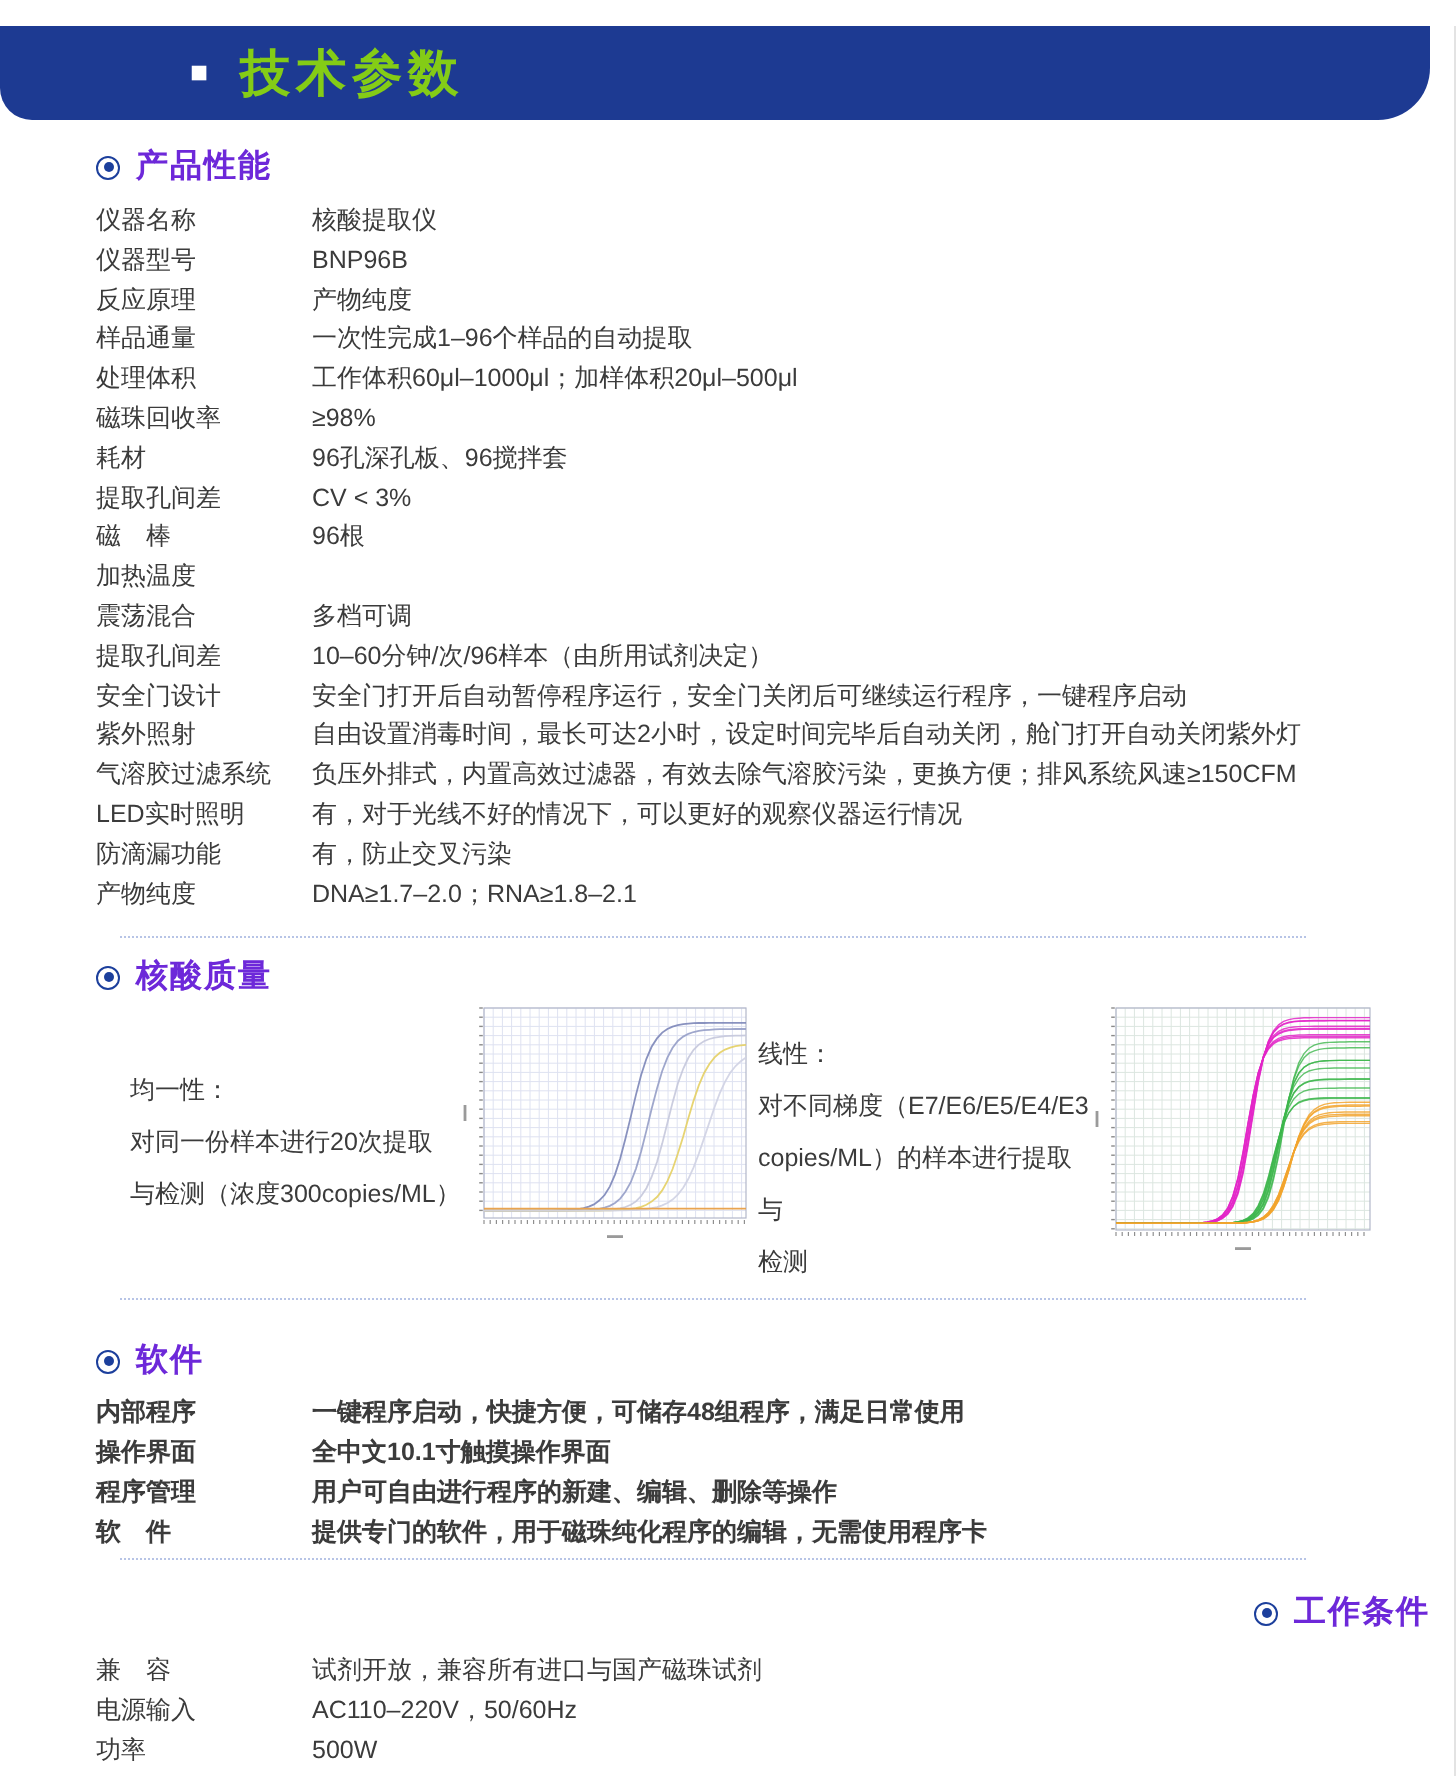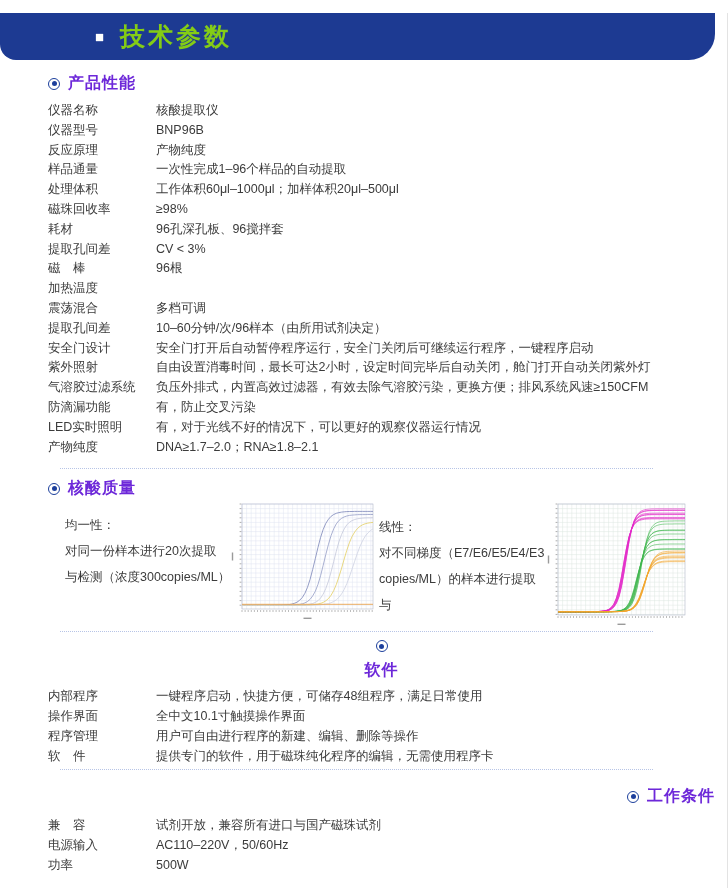--- a/index.html
+++ b/index.html
@@ -18,39 +18,39 @@
   
   .content { padding:0 12px 0 48px; }
   .sec-head { display:flex; align-items:center; gap:8px; }
   .bullet { width:12px; height:12px; border:1.5px solid #1c3f9c; border-radius:50%;
             display:inline-flex; align-items:center; justify-content:center; flex:0 0 auto; }
   .bullet i { width:5px; height:5px; background:#1c3f9c; border-radius:50%; display:block; }
   .sec-title { color:#6d28d9; font-size:16px; font-weight:bold; letter-spacing:1px;font-family:Liberation Mono, monospace; }
 
   .spec-table { }
   .spec-row { display:flex; line-height:19.8px; font-size:12.5px; }
-  .spec-row.tall { line-height:20px; }
+  .spec-row.tall { line-height:20px;font-weight:bold; }
   .spec-row.cond { line-height:20px;align-items:center; }
   .spec-label { width:108px; flex:0 0 auto; }
   .spec-value { flex:1; white-space:nowrap; }
 
   .divider { margin-left:12px; width:593px; border-top:1.5px dotted #b7c4e6; }
 
   
   .sec-product .sec-head { margin-top:13px; }
   .sec-product .spec-table { margin-top:7px; }
   .div1 { margin-top:11px; }
   .sec-quality .sec-head { margin-top:9px; }
   .quality-row { display:flex; margin-top:1px; margin-left:17px; }
   .q-block { font-size:12.5px; line-height:26px; }
-  .q-uniform { width:166px; margin-top:12px; }
+  .q-uniform { width:166px; margin-top:32px; }
   .q-linear  { width:168px; margin-top:14px; margin-left:2px; }
   .chart-box { flex:0 0 auto; }
   .div2 { margin-top:5px; }
-  .sec-software .sec-head { margin-top:8px;flex-direction:column; }
+  .sec-software .sec-head { margin-top:20px; }
   .sec-software .spec-table { margin-top:5px; }
   .div3 { margin-top:3px; }
   .sec-cond .sec-head { margin-top:16px;justify-content:flex-end; }
   .sec-cond .spec-table { margin-top:8px; }
 </style>
 </head>
 <body>
 
 <div class="page">
 
@@ -138,27 +138,27 @@
             <div class="spec-label">紫外照射</div>
             <div class="spec-value">自由设置消毒时间，最长可达2小时，设定时间完毕后自动关闭，舱门打开自动关闭紫外灯</div>
           </div>
 
           <div class="spec-row">
             <div class="spec-label">气溶胶过滤系统</div>
             <div class="spec-value">负压外排式，内置高效过滤器，有效去除气溶胶污染，更换方便；排风系统风速≥150CFM</div>
           </div>
 
           <div class="spec-row">
+            <div class="spec-label">LED实时照明</div>
+            <div class="spec-value">有，对于光线不好的情况下，可以更好的观察仪器运行情况</div>
+          </div>
+
+          <div class="spec-row">
             <div class="spec-label">防滴漏功能</div>
             <div class="spec-value">有，防止交叉污染</div>
-          </div>
-
-          <div class="spec-row">
-            <div class="spec-label">LED实时照明</div>
-            <div class="spec-value">有，对于光线不好的情况下，可以更好的观察仪器运行情况</div>
           </div>
 
           <div class="spec-row">
             <div class="spec-label">产物纯度</div>
             <div class="spec-value">DNA≥1.7–2.0；RNA≥1.8–2.1</div>
           </div>
         </div>
     </div>
 
     <div class="divider div1"></div>
@@ -302,20 +302,21 @@
             <polyline points="11.0,105.3 13.6,105.3 16.2,105.3 18.9,105.3 21.5,105.3 24.1,105.3 26.7,105.3 29.3,105.3 32.0,105.3 34.6,105.3 37.2,105.3 39.8,105.3 42.4,105.3 45.1,105.3 47.7,105.3 50.3,105.3 52.9,105.3 55.5,105.2 58.2,105.2 60.8,105.1 63.4,105.0 66.0,104.7 68.6,104.4 71.3,103.8 73.9,102.9 76.5,101.5 79.1,99.3 81.7,95.9 84.4,91.1 87.0,84.3 89.6,75.6 92.2,65.3 94.8,54.5 97.5,44.2 100.1,35.5 102.7,28.8 105.3,23.9 107.9,20.5 110.6,18.3 113.2,16.9 115.8,16.0 118.4,15.4 121.0,15.1 123.7,14.9 126.3,14.7 128.9,14.6 131.5,14.6 134.1,14.6 136.8,14.5 139.4,14.5 142.0,14.5" fill="none" stroke="#959dc6" stroke-width="0.9" stroke-opacity="0.9"></polyline>
             <polyline points="11.0,105.3 13.6,105.3 16.2,105.3 18.9,105.3 21.5,105.3 24.1,105.3 26.7,105.3 29.3,105.3 32.0,105.3 34.6,105.3 37.2,105.3 39.8,105.3 42.4,105.3 45.1,105.3 47.7,105.3 50.3,105.3 52.9,105.3 55.5,105.3 58.2,105.3 60.8,105.3 63.4,105.3 66.0,105.2 68.6,105.2 71.3,105.0 73.9,104.9 76.5,104.6 79.1,104.2 81.7,103.5 84.4,102.4 87.0,100.7 89.6,98.0 92.2,94.1 94.8,88.5 97.5,81.0 100.1,71.8 102.7,61.5 105.3,51.2 107.9,41.9 110.6,34.4 113.2,28.9 115.8,24.9 118.4,22.3 121.0,20.6 123.7,19.5 126.3,18.8 128.9,18.4 131.5,18.1 134.1,17.9 136.8,17.8 139.4,17.8 142.0,17.7" fill="none" stroke="#c5c8db" stroke-width="0.9" stroke-opacity="0.9"></polyline>
             <polyline points="11.0,105.3 13.6,105.3 16.2,105.3 18.9,105.3 21.5,105.3 24.1,105.3 26.7,105.3 29.3,105.3 32.0,105.3 34.6,105.3 37.2,105.3 39.8,105.3 42.4,105.3 45.1,105.3 47.7,105.3 50.3,105.3 52.9,105.3 55.5,105.3 58.2,105.3 60.8,105.3 63.4,105.3 66.0,105.3 68.6,105.3 71.3,105.2 73.9,105.2 76.5,105.1 79.1,105.0 81.7,104.8 84.4,104.5 87.0,104.1 89.6,103.4 92.2,102.4 94.8,100.8 97.5,98.5 100.1,95.2 102.7,90.6 105.3,84.5 107.9,76.9 110.6,68.2 113.2,59.0 115.8,50.3 118.4,42.7 121.0,36.6 123.7,32.0 126.3,28.7 128.9,26.4 131.5,24.8 134.1,23.8 136.8,23.1 139.4,22.7 142.0,22.4" fill="none" stroke="#e4cf63" stroke-width="0.9" stroke-opacity="0.9"></polyline>
             <polyline points="11.0,105.3 13.6,105.3 16.2,105.3 18.9,105.3 21.5,105.3 24.1,105.3 26.7,105.3 29.3,105.3 32.0,105.3 34.6,105.3 37.2,105.3 39.8,105.3 42.4,105.3 45.1,105.3 47.7,105.3 50.3,105.3 52.9,105.3 55.5,105.3 58.2,105.3 60.8,105.3 63.4,105.3 66.0,105.3 68.6,105.3 71.3,105.3 73.9,105.3 76.5,105.3 79.1,105.2 81.7,105.2 84.4,105.1 87.0,105.0 89.6,104.8 92.2,104.5 94.8,104.1 97.5,103.6 100.1,102.7 102.7,101.5 105.3,99.8 107.9,97.3 110.6,93.9 113.2,89.4 115.8,83.7 118.4,76.9 121.0,69.2 123.7,61.2 126.3,53.5 128.9,46.6 131.5,40.9 134.1,36.4 136.8,33.0 139.4,30.6 142.0,28.8" fill="none" stroke="#cfd2e3" stroke-width="0.9" stroke-opacity="0.9"></polyline>
             <line x1="11" y1="104.3" x2="142" y2="104.3" stroke="#e9a44f" stroke-width="0.9"></line>
           </svg>
         <div class="q-block q-linear">
           <div>线性：</div>
           <div>对不同梯度（E7/E6/E5/E4/E3</div>
           <div>copies/ML）的样本进行提取与</div>
+          <div>检测</div>
         </div>
         <svg class="chart-box" width="142" height="126">
             <line x1="11.0" y1="4" x2="11.0" y2="115" stroke="#dce6e0" stroke-width="0.5"></line>
             <line x1="15.6" y1="4" x2="15.6" y2="115" stroke="#dce6e0" stroke-width="0.5"></line>
             <line x1="20.2" y1="4" x2="20.2" y2="115" stroke="#dce6e0" stroke-width="0.5"></line>
             <line x1="24.8" y1="4" x2="24.8" y2="115" stroke="#dce6e0" stroke-width="0.5"></line>
             <line x1="29.4" y1="4" x2="29.4" y2="115" stroke="#dce6e0" stroke-width="0.5"></line>
             <line x1="34.0" y1="4" x2="34.0" y2="115" stroke="#dce6e0" stroke-width="0.5"></line>
             <line x1="38.6" y1="4" x2="38.6" y2="115" stroke="#dce6e0" stroke-width="0.5"></line>
             <line x1="43.2" y1="4" x2="43.2" y2="115" stroke="#dce6e0" stroke-width="0.5"></line>

